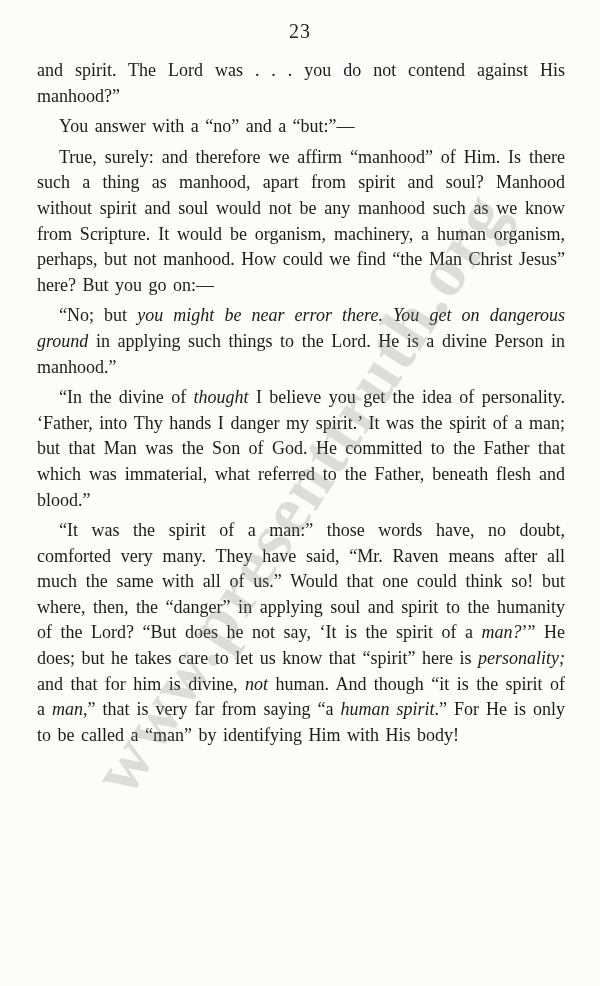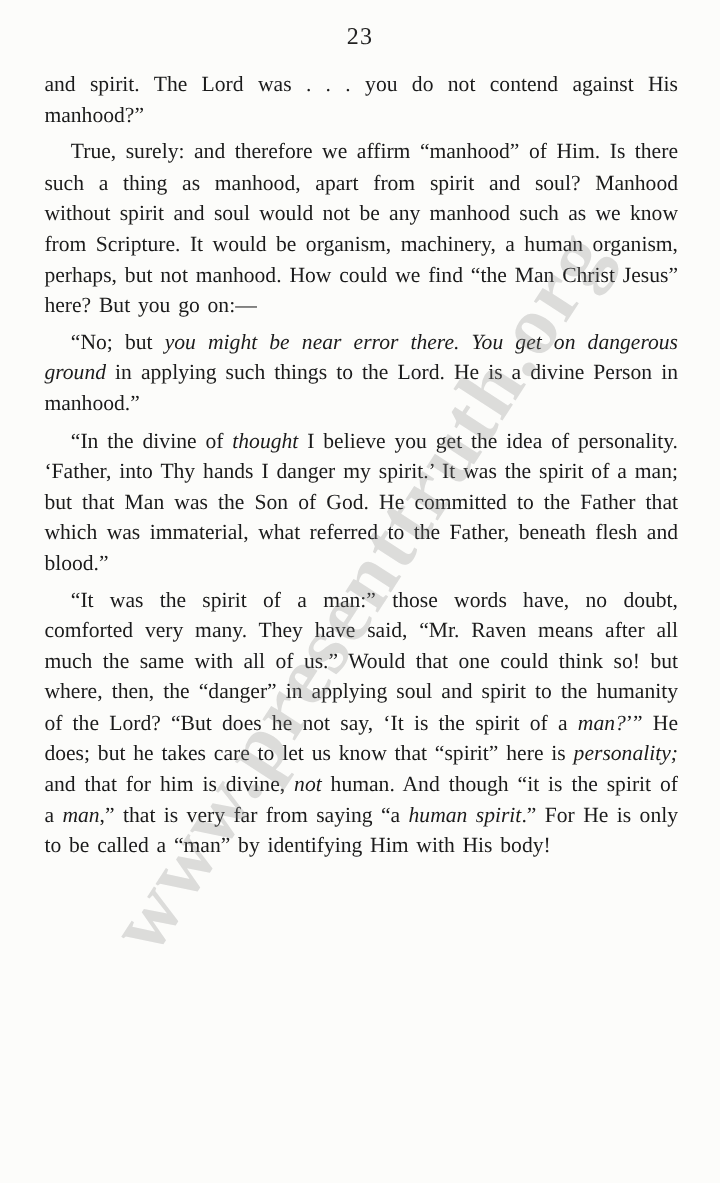--- a/index.html
+++ b/index.html
@@ -52,18 +52,19 @@
 </head>
 <body>
 
 <div>
   <div class="page-number">23</div>
 
   <div class="watermark">www.presenttruth.org</div>
 
   <div class="text-block">
       <p class="para"><span>and spirit.  The Lord was . . . you do not contend against His manhood?”</span></p>
+      <p class="para indent"><span>You answer with a “no” and a “but:”—</span></p>
       <p class="para indent"><span>True, surely: and therefore we affirm “manhood” of Him.  Is there such a thing as manhood, apart from spirit and soul?  Manhood without spirit and soul would not be any manhood such as we know from Scripture.  It would be organism, machinery, a human organism, perhaps, but not manhood.  How could we find “the Man Christ Jesus” here?  But you go on:—</span></p>
       <p class="para indent"><span>“No; but </span><i>you might be near error there.  You get on dangerous ground</i><span> in applying such things to the Lord.  He is a divine Person in manhood.”</span></p>
       <p class="para indent"><span>“In the divine of </span><i>thought</i><span> I believe you get the idea of personality.  ‘Father, into Thy hands I danger my spirit.’  It was the spirit of a man; but that Man was the Son of God.  He committed to the Father that which was immaterial, what referred to the Father, beneath flesh and blood.”</span></p>
       <p class="para indent"><span>“It was the spirit of a man:” those words have, no doubt, comforted very many.  They have said, “Mr. Raven means after all much the same with all of us.”  Would that one could think so! but where, then, the “danger” in applying soul and spirit to the humanity of the Lord?  “But does he not say, ‘It is the spirit of a </span><i>man?</i><span>’” He does; but he takes care to let us know that “spirit” here is </span><i>personality;</i><span> and that for him is divine, </span><i>not</i><span> human.  And though “it is the spirit of a </span><i>man</i><span>,” that is very far from saying “a </span><i>human spirit</i><span>.”  For He is only to be called a “man” by identifying Him with His body!</span></p>
     </div>
 </div>
 
 </body></html>

